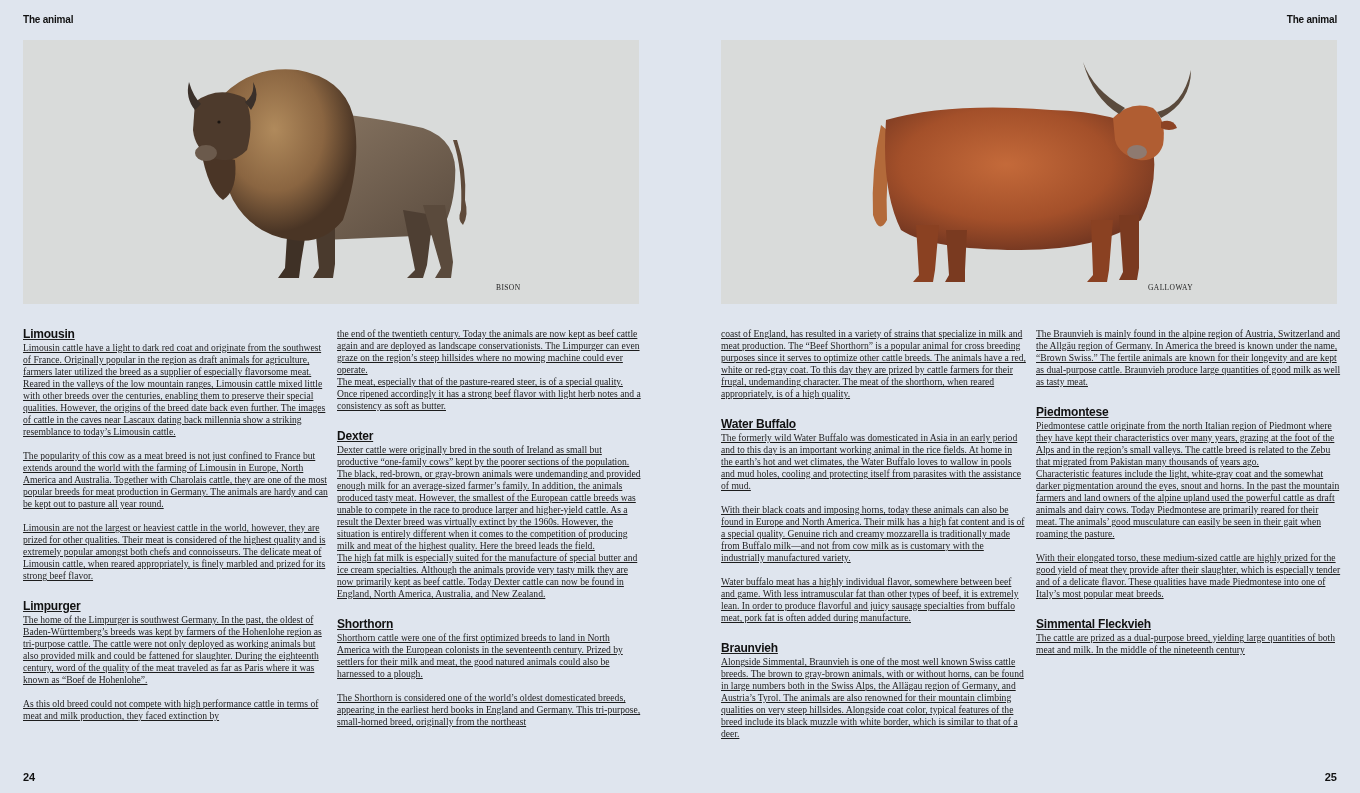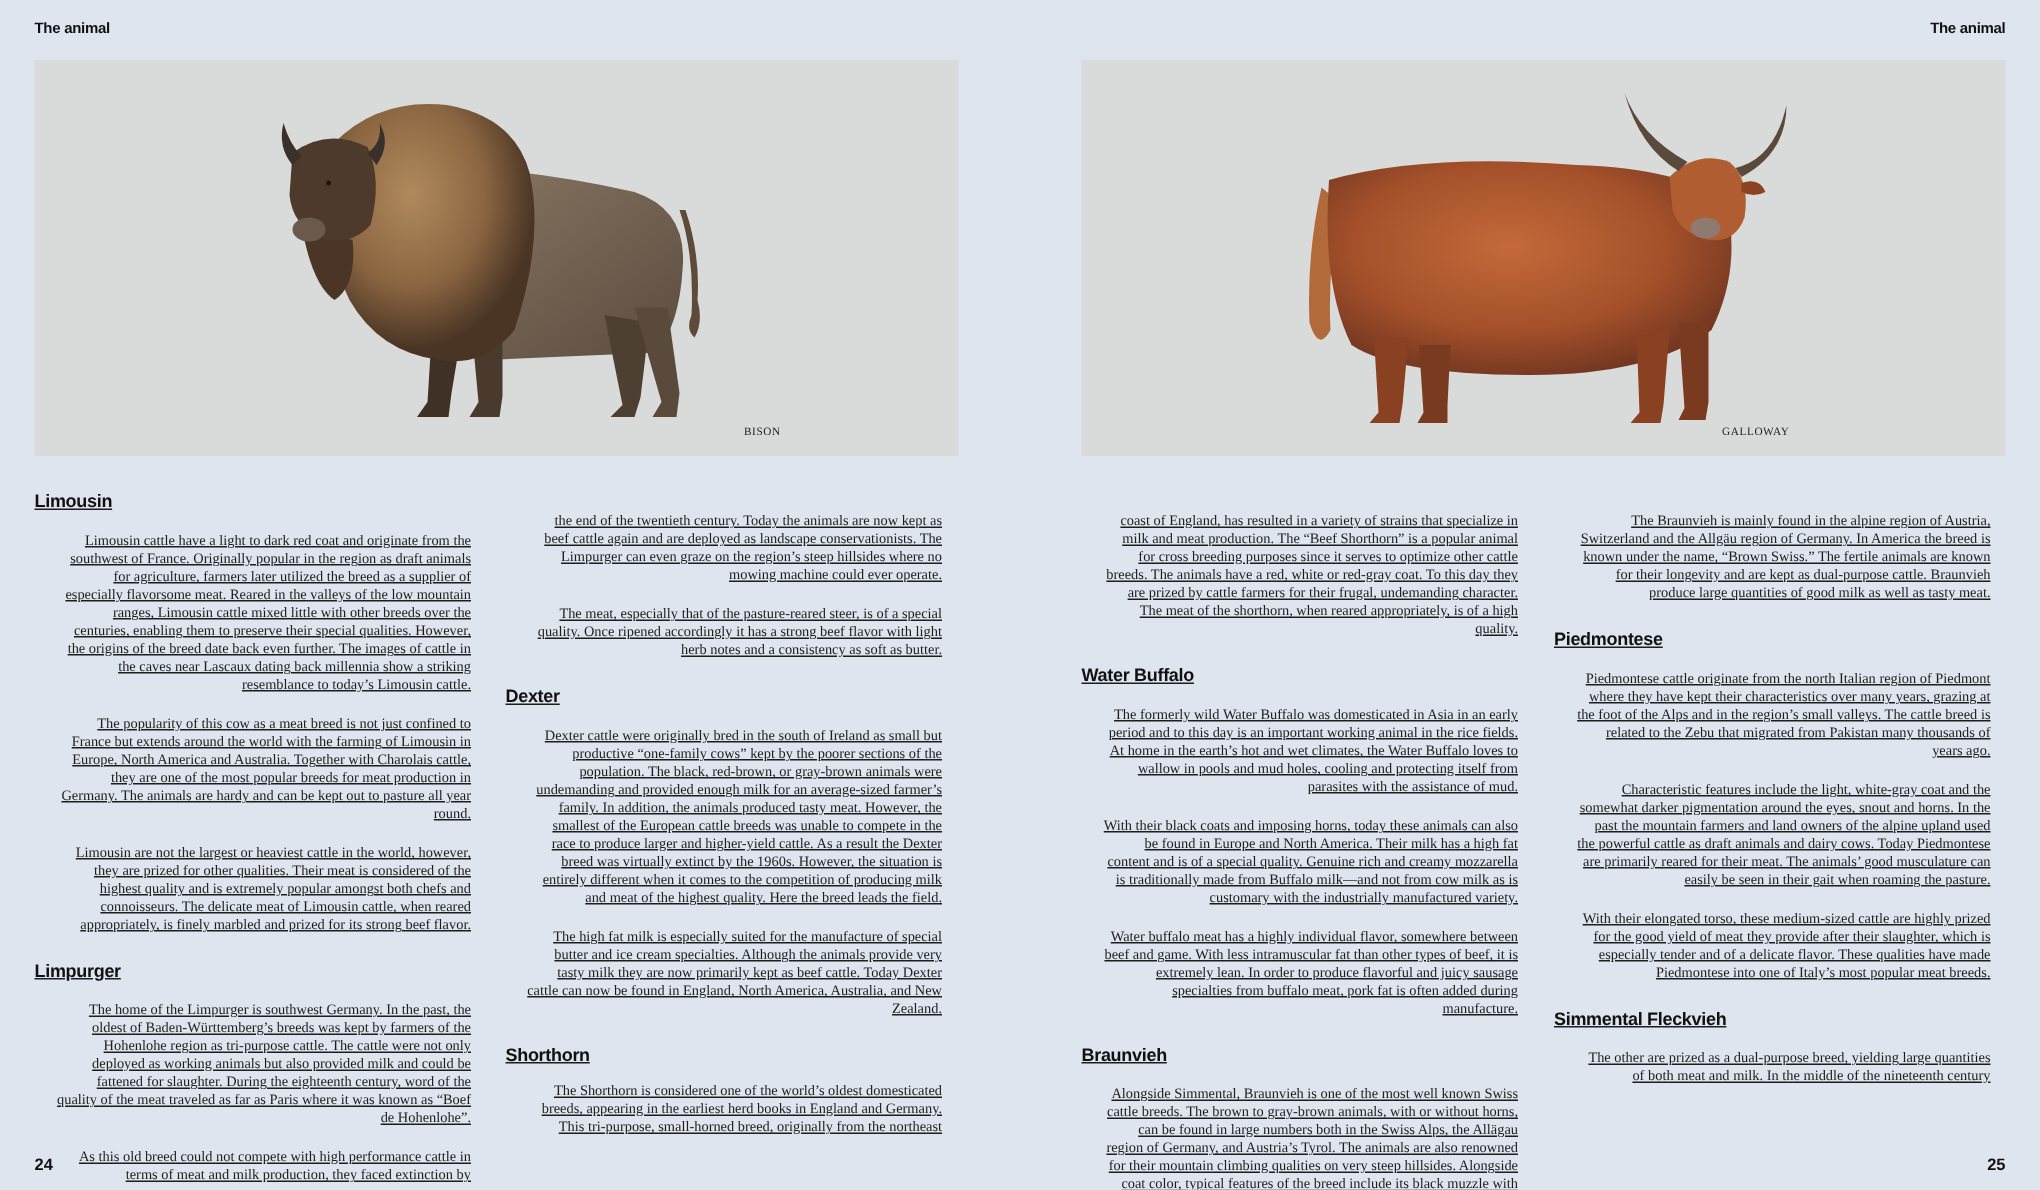--- a/index.html
+++ b/index.html
@@ -13,21 +13,21 @@
   .plate-right { left: 721px; width: 616px; }
   .caption { position: absolute; bottom: 12px; font-family: "Liberation Serif", serif; font-size: 7.5px; letter-spacing: 0.4px; color: #222; }
   .plate-left .caption { left: 473px; }
   .plate-right .caption { left: 427px; text-align: center; }
   .plate svg { position: absolute; }
   .col { position: absolute; top: 328px; width: 305px; font-size: 9.6px; line-height: 12px; color: #1d1d1d; text-decoration: underline; }
   .col1 { left: 23px; }
   .col2 { left: 337px; }
   .col3 { left: 721px; }
   .col4 { left: 1036px; }
-  .col p { margin: 14px; text-align: right; }
+  .col p { margin: 0; }
   .col p.gap { margin-top: 12px; }
   .section { margin-bottom: 18px; }
   .section h2 { font-family: "Liberation Sans", sans-serif; font-weight: bold; font-size: 12px; line-height: 13px; color: #111; margin-bottom: 1px; letter-spacing: -0.2px; }
   .folio { position: absolute; bottom: 10px; font-family: "Liberation Sans", sans-serif; font-weight: bold; font-size: 11px; color: #111; }
   .folio-left { left: 23px; }
   .folio-right { right: 23px; }
 </style>
 </head>
 <body>
 
@@ -124,20 +124,21 @@
     <p>the end of the twentieth century. Today the animals are now kept as beef cattle again and are deployed as landscape conservationists. The Limpurger can even graze on the region’s steep hillsides where no mowing machine could ever operate.</p>
     <p>The meat, especially that of the pasture-reared steer, is of a special quality. Once ripened accordingly it has a strong beef flavor with light herb notes and a consistency as soft as butter.</p>
   </div>
   <div class="section">
     <h2>Dexter</h2>
     <p>Dexter cattle were originally bred in the south of Ireland as small but productive “one-family cows” kept by the poorer sections of the population. The black, red-brown, or gray-brown animals were undemanding and provided enough milk for an average-sized farmer’s family. In addition, the animals produced tasty meat. However, the smallest of the European cattle breeds was unable to compete in the race to produce larger and higher-yield cattle. As a result the Dexter breed was virtually extinct by the 1960s. However, the situation is entirely different when it comes to the competition of producing milk and meat of the highest quality. Here the breed leads the field.</p>
     <p>The high fat milk is especially suited for the manufacture of special butter and ice cream specialties. Although the animals provide very tasty milk they are now primarily kept as beef cattle. Today Dexter cattle can now be found in England, North America, Australia, and New Zealand.</p>
   </div>
   <div class="section">
     <h2>Shorthorn</h2>
+    <p>Shorthorn cattle were one of the first optimized breeds to land in North America with the European colonists in the seventeenth century. Prized by settlers for their milk and meat, the good natured animals could also be harnessed to a plough.</p>
     <p class="gap">The Shorthorn is considered one of the world’s oldest domesticated breeds, appearing in the earliest herd books in England and Germany. This tri-purpose, small-horned breed, originally from the northeast</p>
   </div>
 </div>
 
 <div class="col col3">
   <div class="section">
     <p>coast of England, has resulted in a variety of strains that specialize in milk and meat production. The “Beef Shorthorn” is a popular animal for cross breeding purposes since it serves to optimize other cattle breeds. The animals have a red, white or red-gray coat. To this day they are prized by cattle farmers for their frugal, undemanding character. The meat of the shorthorn, when reared appropriately, is of a high quality.</p>
   </div>
   <div class="section">
     <h2>Water Buffalo</h2>
@@ -156,18 +157,18 @@
     <p>The Braunvieh is mainly found in the alpine region of Austria, Switzerland and the Allgäu region of Germany. In America the breed is known under the name, “Brown Swiss.” The fertile animals are known for their longevity and are kept as dual-purpose cattle. Braunvieh produce large quantities of good milk as well as tasty meat.</p>
   </div>
   <div class="section">
     <h2>Piedmontese</h2>
     <p>Piedmontese cattle originate from the north Italian region of Piedmont where they have kept their characteristics over many years, grazing at the foot of the Alps and in the region’s small valleys. The cattle breed is related to the Zebu that migrated from Pakistan many thousands of years ago.</p>
     <p>Characteristic features include the light, white-gray coat and the somewhat darker pigmentation around the eyes, snout and horns. In the past the mountain farmers and land owners of the alpine upland used the powerful cattle as draft animals and dairy cows. Today Piedmontese are primarily reared for their meat. The animals’ good musculature can easily be seen in their gait when roaming the pasture.</p>
     <p class="gap">With their elongated torso, these medium-sized cattle are highly prized for the good yield of meat they provide after their slaughter, which is especially tender and of a delicate flavor. These qualities have made Piedmontese into one of Italy’s most popular meat breeds.</p>
   </div>
   <div class="section">
     <h2>Simmental Fleckvieh</h2>
-    <p>The other are prized as a dual-purpose breed, yielding large quantities of both meat and milk. In the middle of the nineteenth century</p>
+    <p>The cattle are prized as a dual-purpose breed, yielding large quantities of both meat and milk. In the middle of the nineteenth century</p>
   </div>
 </div>
 
 <div class="folio folio-left">24</div>
 <div class="folio folio-right">25</div>
 
 </body></html>

